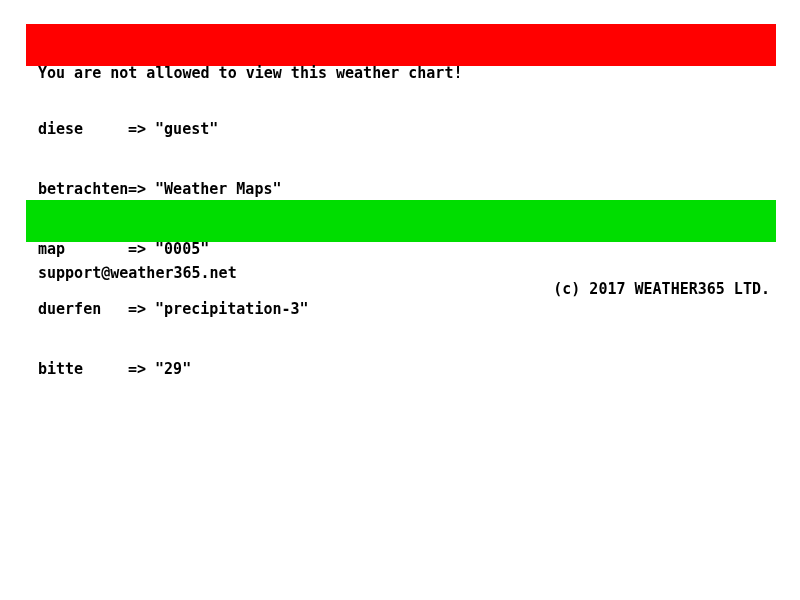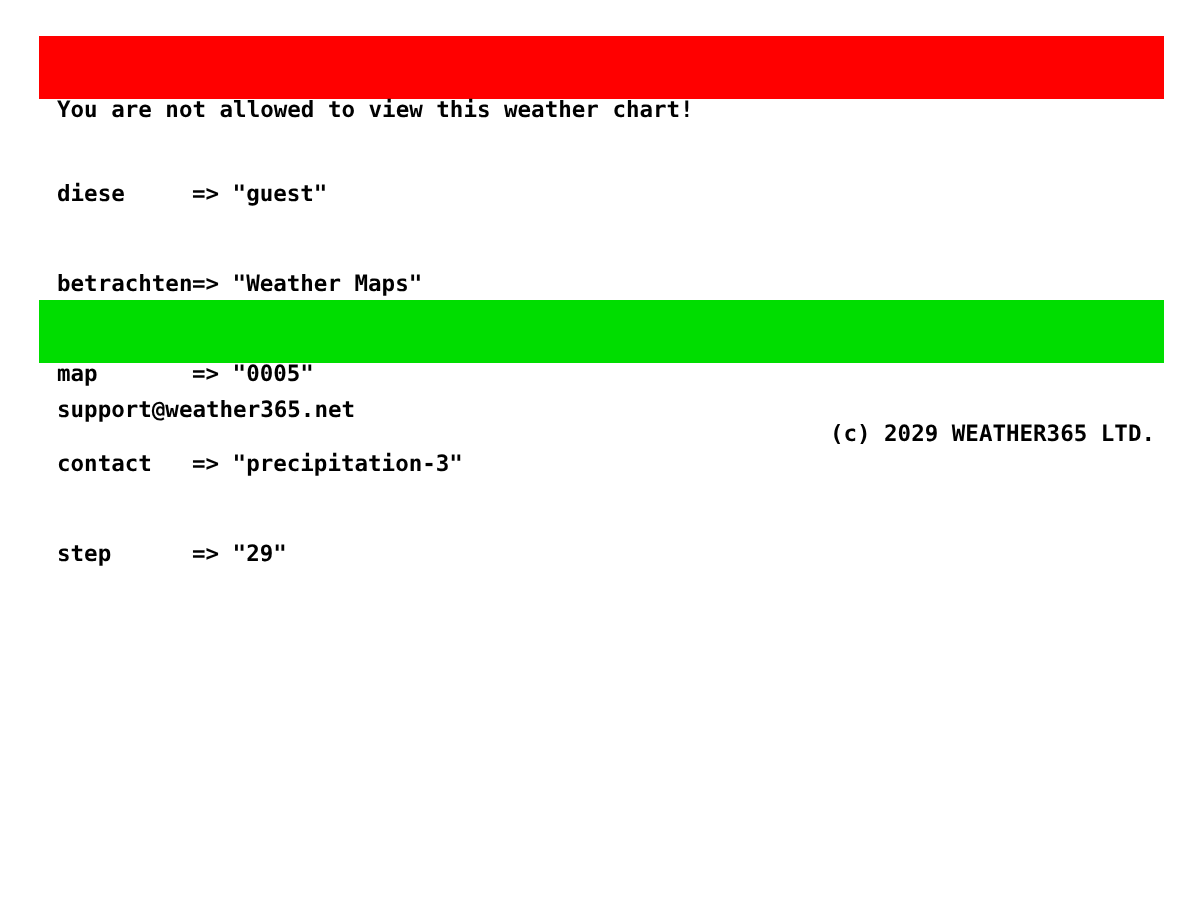--- a/index.html
+++ b/index.html
@@ -53,25 +53,25 @@
 <div class="page">
 
   <div class="banner banner-error">
     <div>You are not allowed to view this weather chart!</div>
   </div>
 
   <div class="details">
     <div class="row"><span class="k">diese</span><span class="arrow">=&gt;</span><span class="v">"guest"</span></div>
     <div class="row"><span class="k">betrachten</span><span class="arrow">=&gt;</span><span class="v">"Weather Maps"</span></div>
     <div class="row"><span class="k">map</span><span class="arrow">=&gt;</span><span class="v">"0005"</span></div>
-    <div class="row"><span class="k">contact</span><span class="arrow">=&gt;</span><span class="v">"precipitation-3"</span></div>
-    <div class="row"><span class="k">step</span><span class="arrow">=&gt;</span><span class="v">"29"</span></div>
+    <div class="row"><span class="k">duerfen</span><span class="arrow">=&gt;</span><span class="v">"precipitation-3"</span></div>
+    <div class="row"><span class="k">bitte</span><span class="arrow">=&gt;</span><span class="v">"29"</span></div>
   </div>
 
   <div class="banner banner-info">
   </div>
 
   <div class="footer">
     <span class="email">support@weather365.net</span>
-    <span class="copyright">(c) 2029 WEATHER365 LTD.</span>
+    <span class="copyright">(c) 2017 WEATHER365 LTD.</span>
   </div>
 
 </div>
 
 </body></html>

